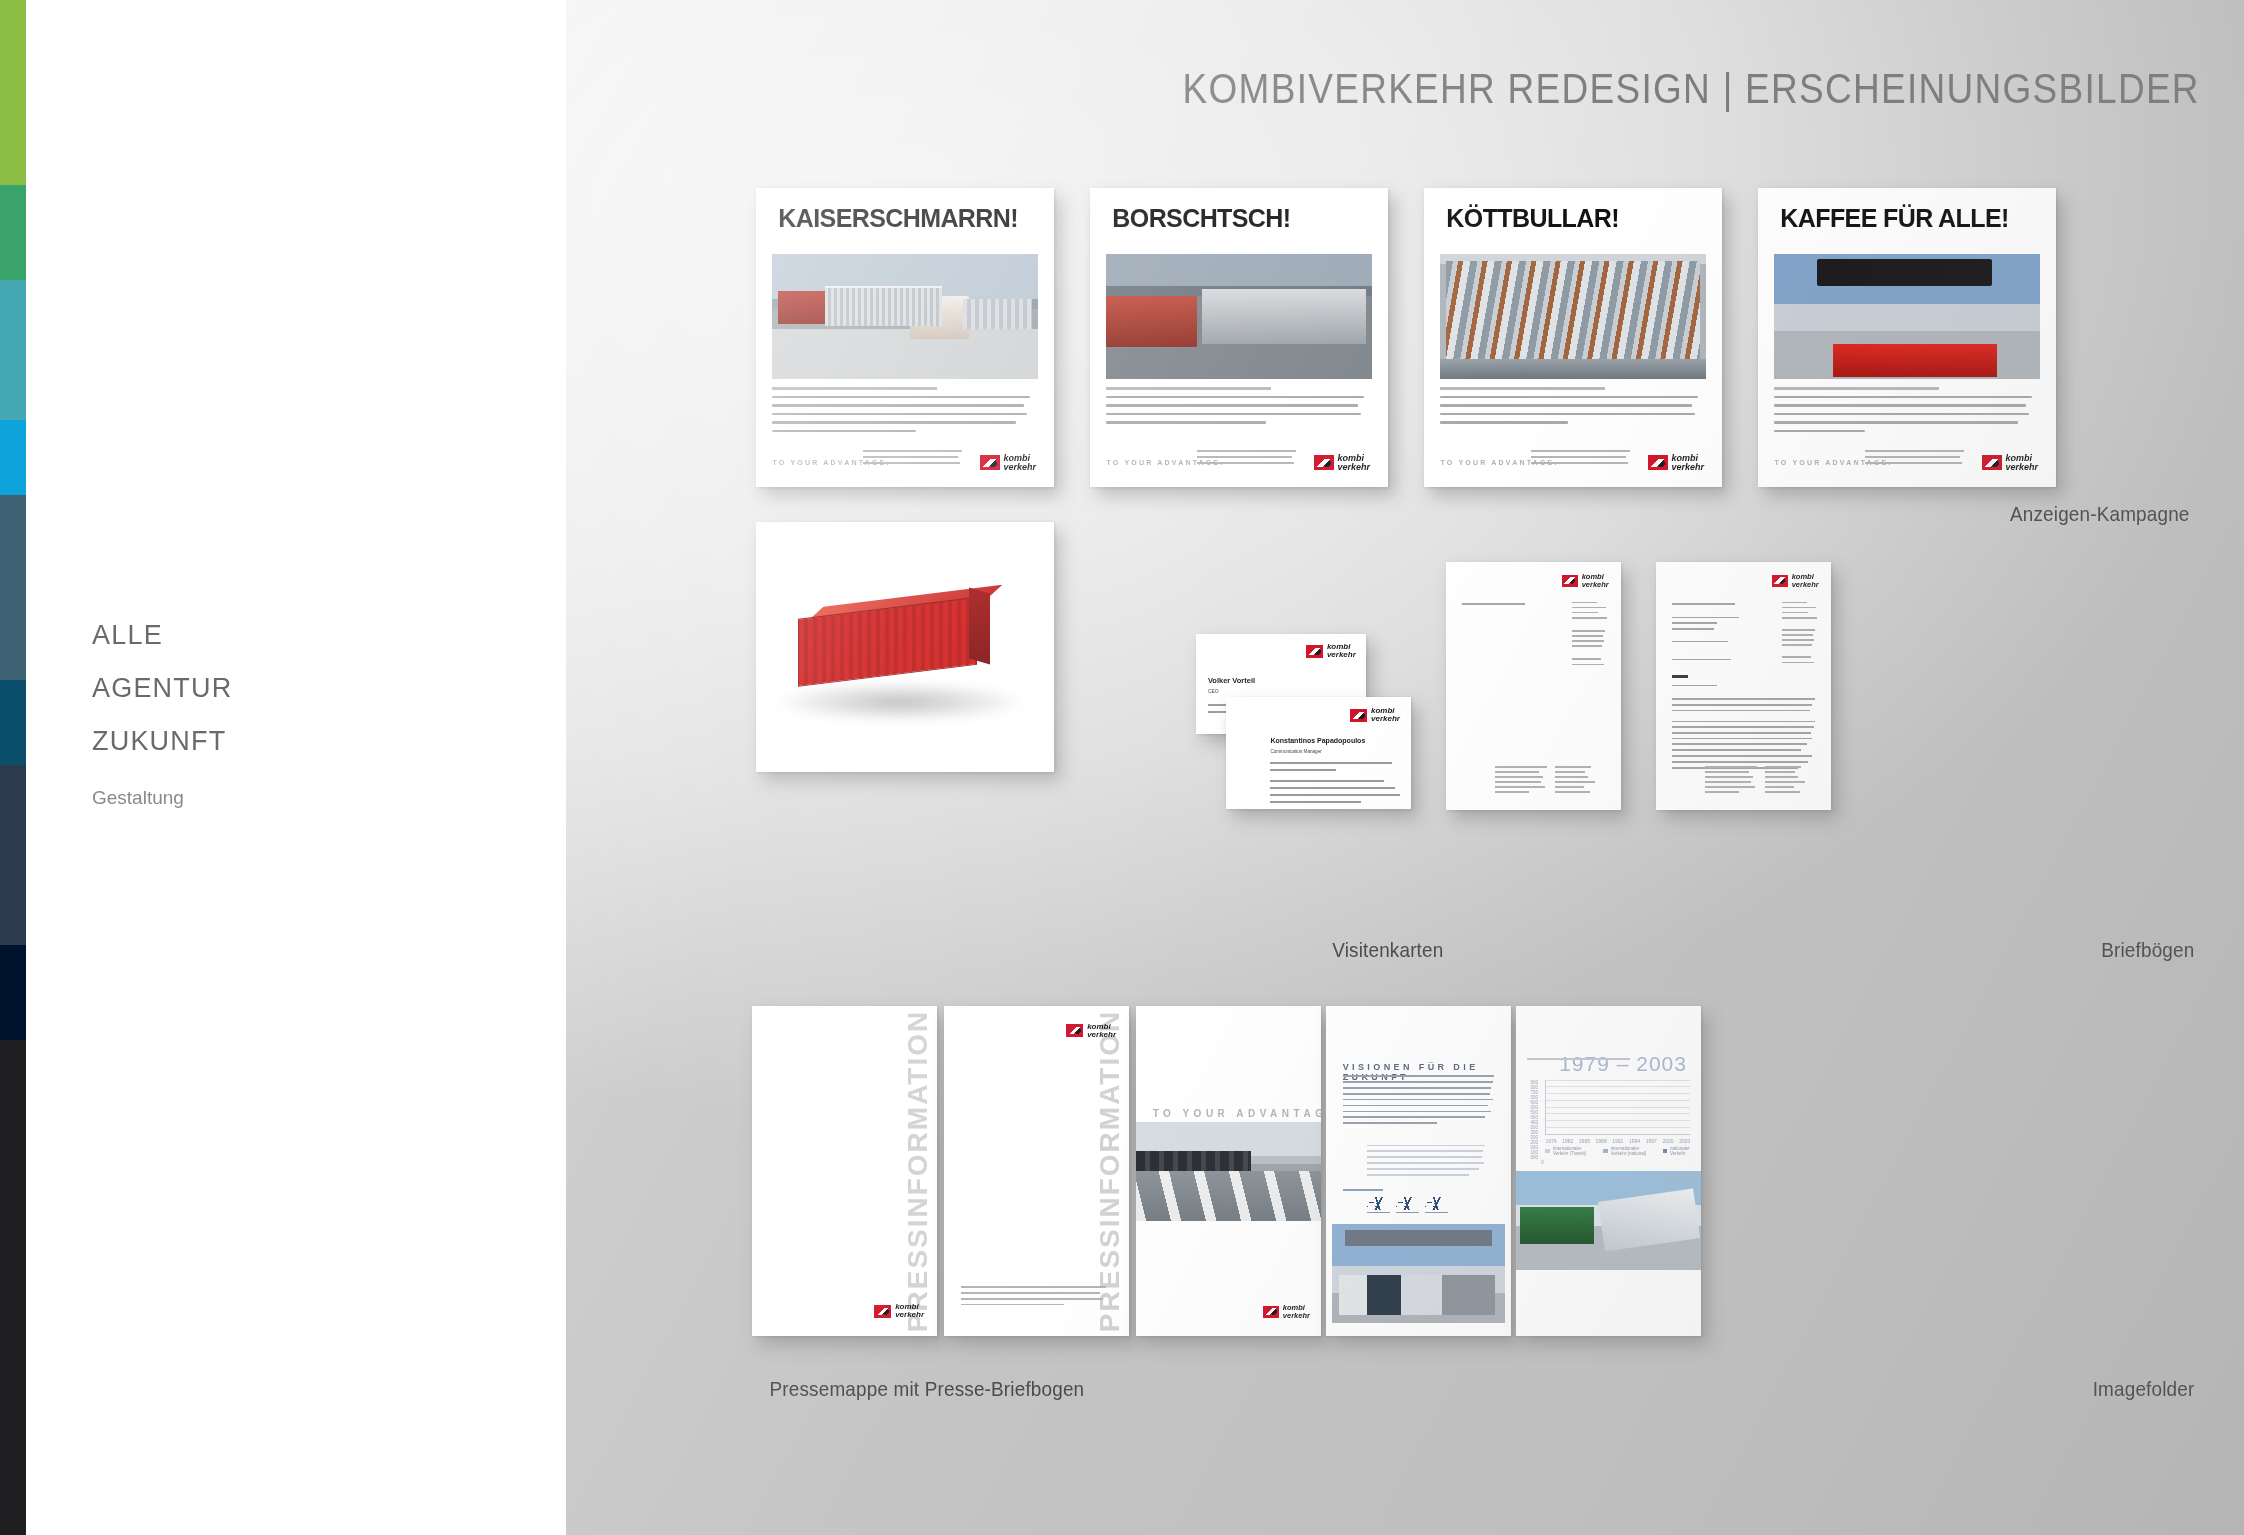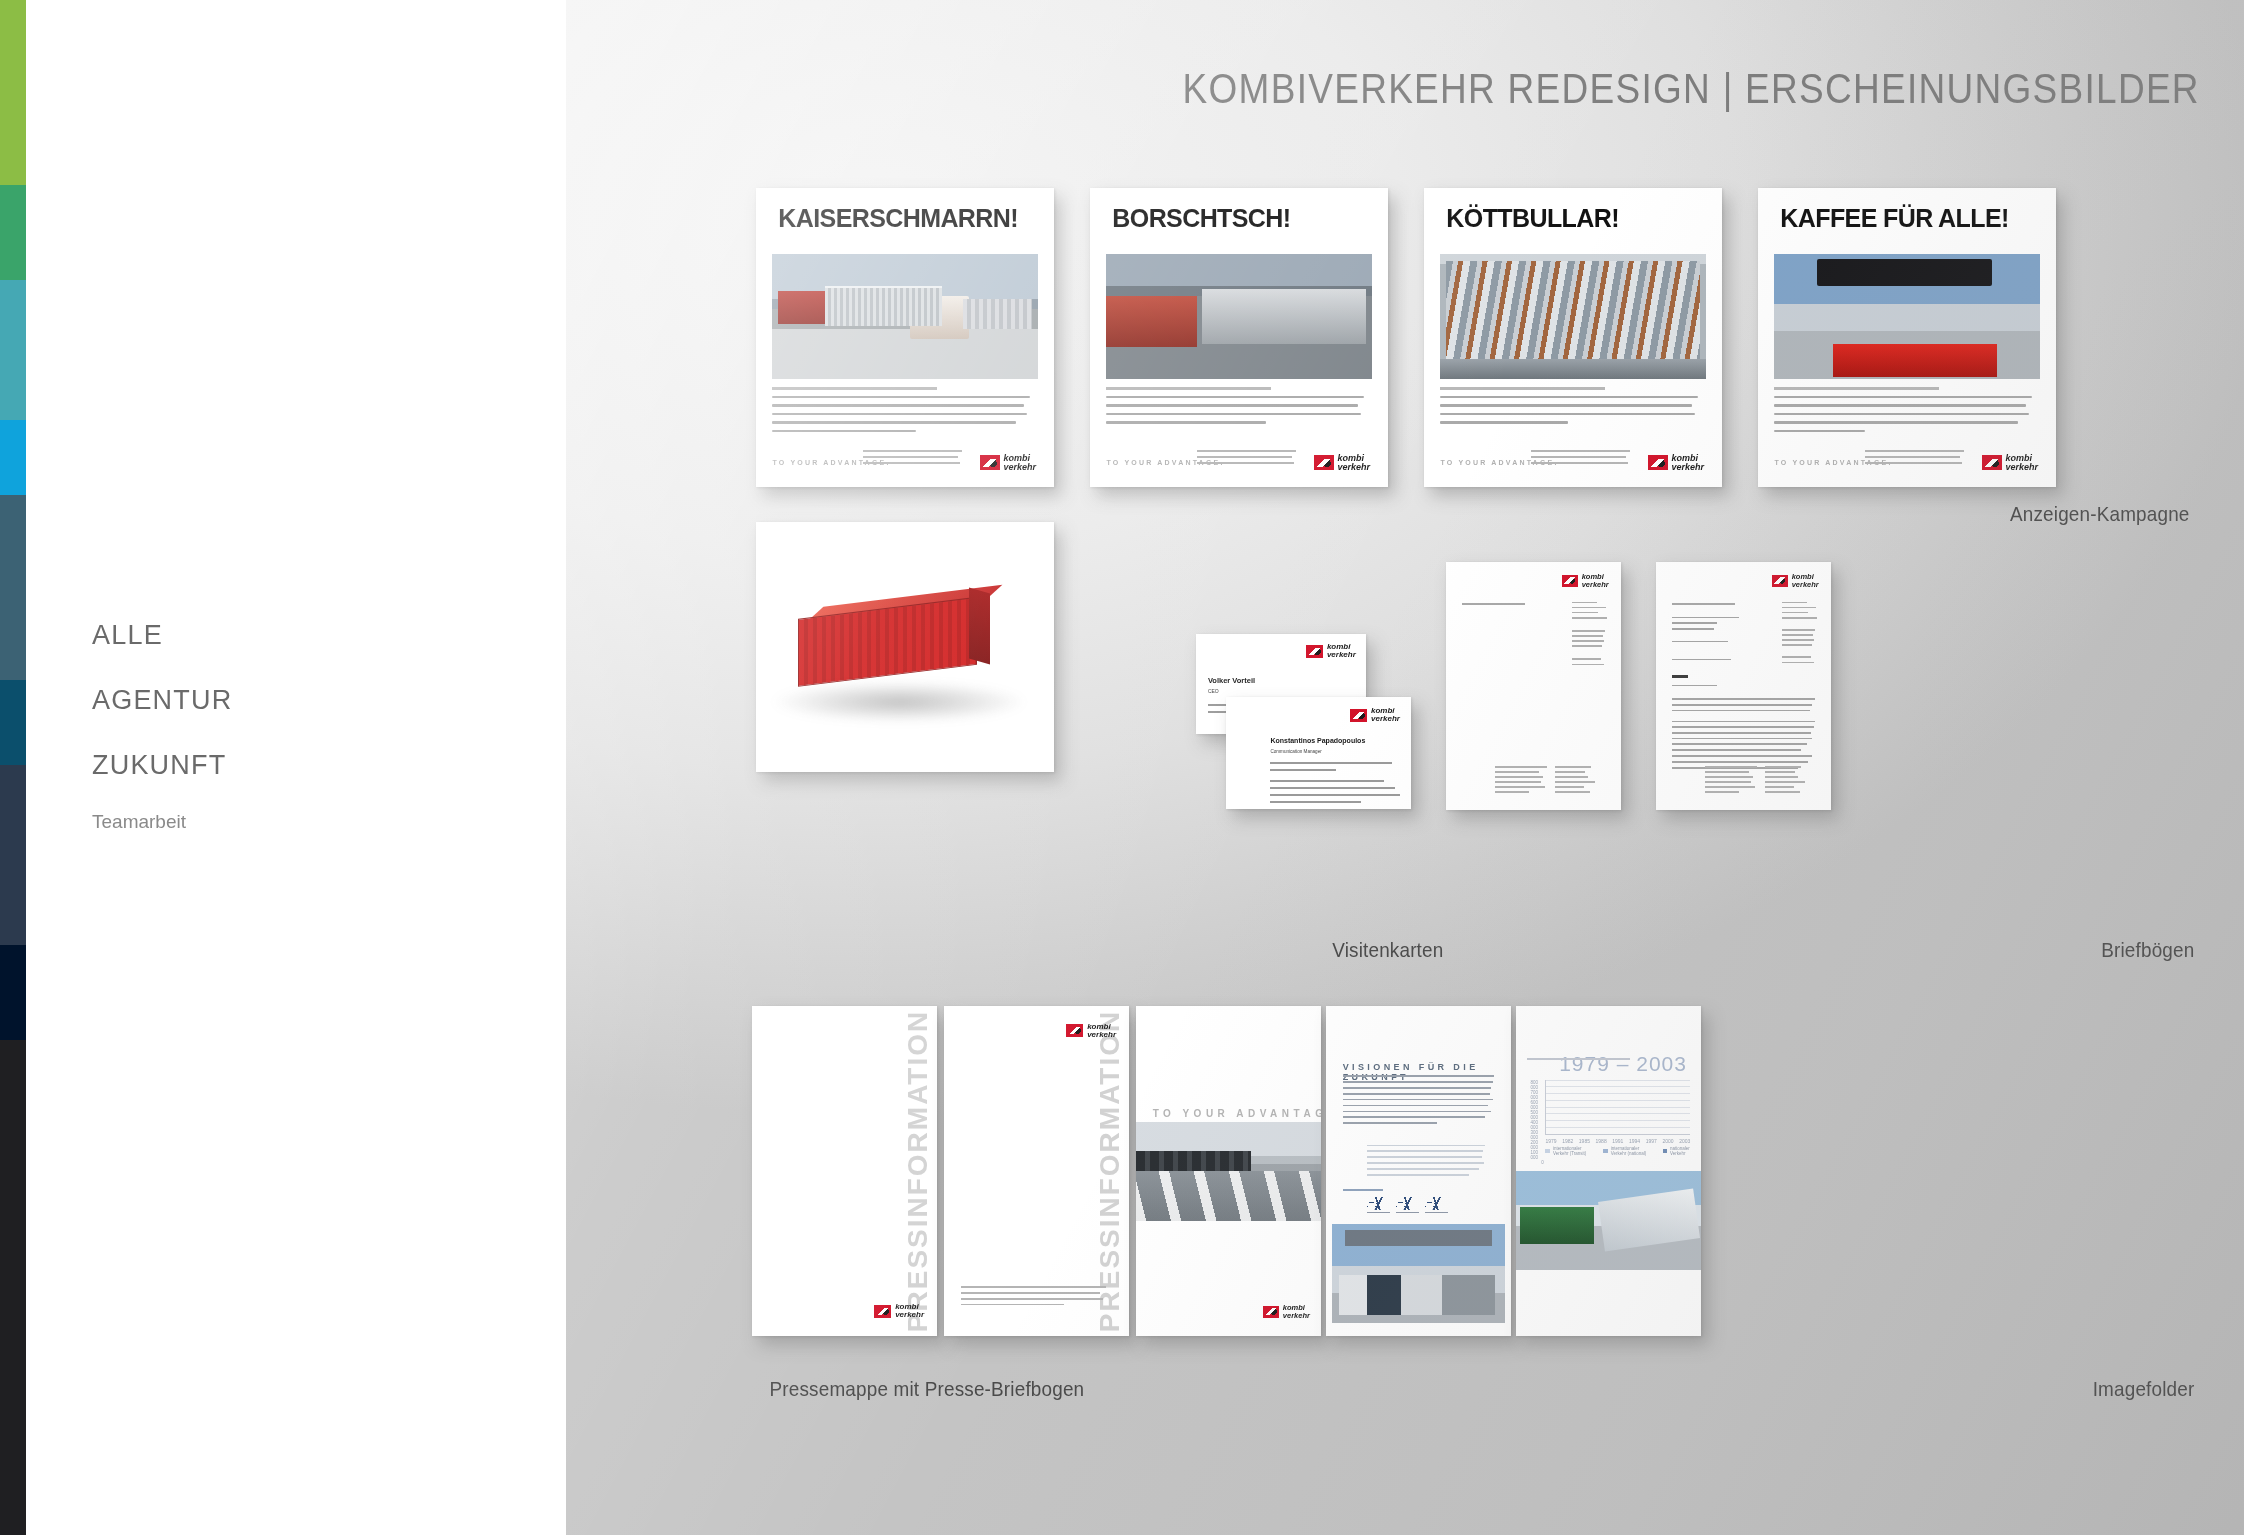--- a/index.html
+++ b/index.html
@@ -20,21 +20,21 @@
   #left-panel {
     position: absolute; left: 0; top: 0; width: 566px; height: 1535px;
     background: #ffffff;
   }
   #info-block {
     position: absolute; left: 92px; top: 620px; width: 420px;
     color: #6e6e6e;
   }
   .info-head {
     font-size: 27px; letter-spacing: 1.2px; font-weight: 400;
-    color: #6a6a6a; margin-bottom: 16px; margin-top: 34px;
+    color: #6a6a6a; margin-bottom: 16px; margin-top: 22px;
   }
   .info-head:first-child { margin-top: 0; }
   .info-body {
     font-size: 29px; line-height: 40px; color: #7a7a7a; font-weight: 300;
     white-space: pre-line;
   }
   #teamwork-note {
     font-size: 19px; color: #8a8a8a; margin-top: 30px; font-weight: 300;
   }
 
@@ -319,21 +319,21 @@
       <div class="seg" style="height: 495px; background: rgb(31, 31, 34);"></div>
     </div>
 
   <div id="info-block">
     <div class="info-head">ALLE</div>
 
     <div class="info-head">AGENTUR</div>
 
     <div class="info-head">ZUKUNFT</div>
 
-    <div id="teamwork-note">Teamarbeit</div>
+    <div id="teamwork-note">Gestaltung</div>
   </div>
 </div>
 
 <div id="stage">
 
   <div id="header-title">KOMBIVERKEHR REDESIGN  |  ERSCHEINUNGSBILDER</div>
 
   <div class="sheet poster" style="left:190px; top:188px; width:298px; height:299px;">
     <div class="headline">KAISERSCHMARRN!</div>
     <div class="photo">

